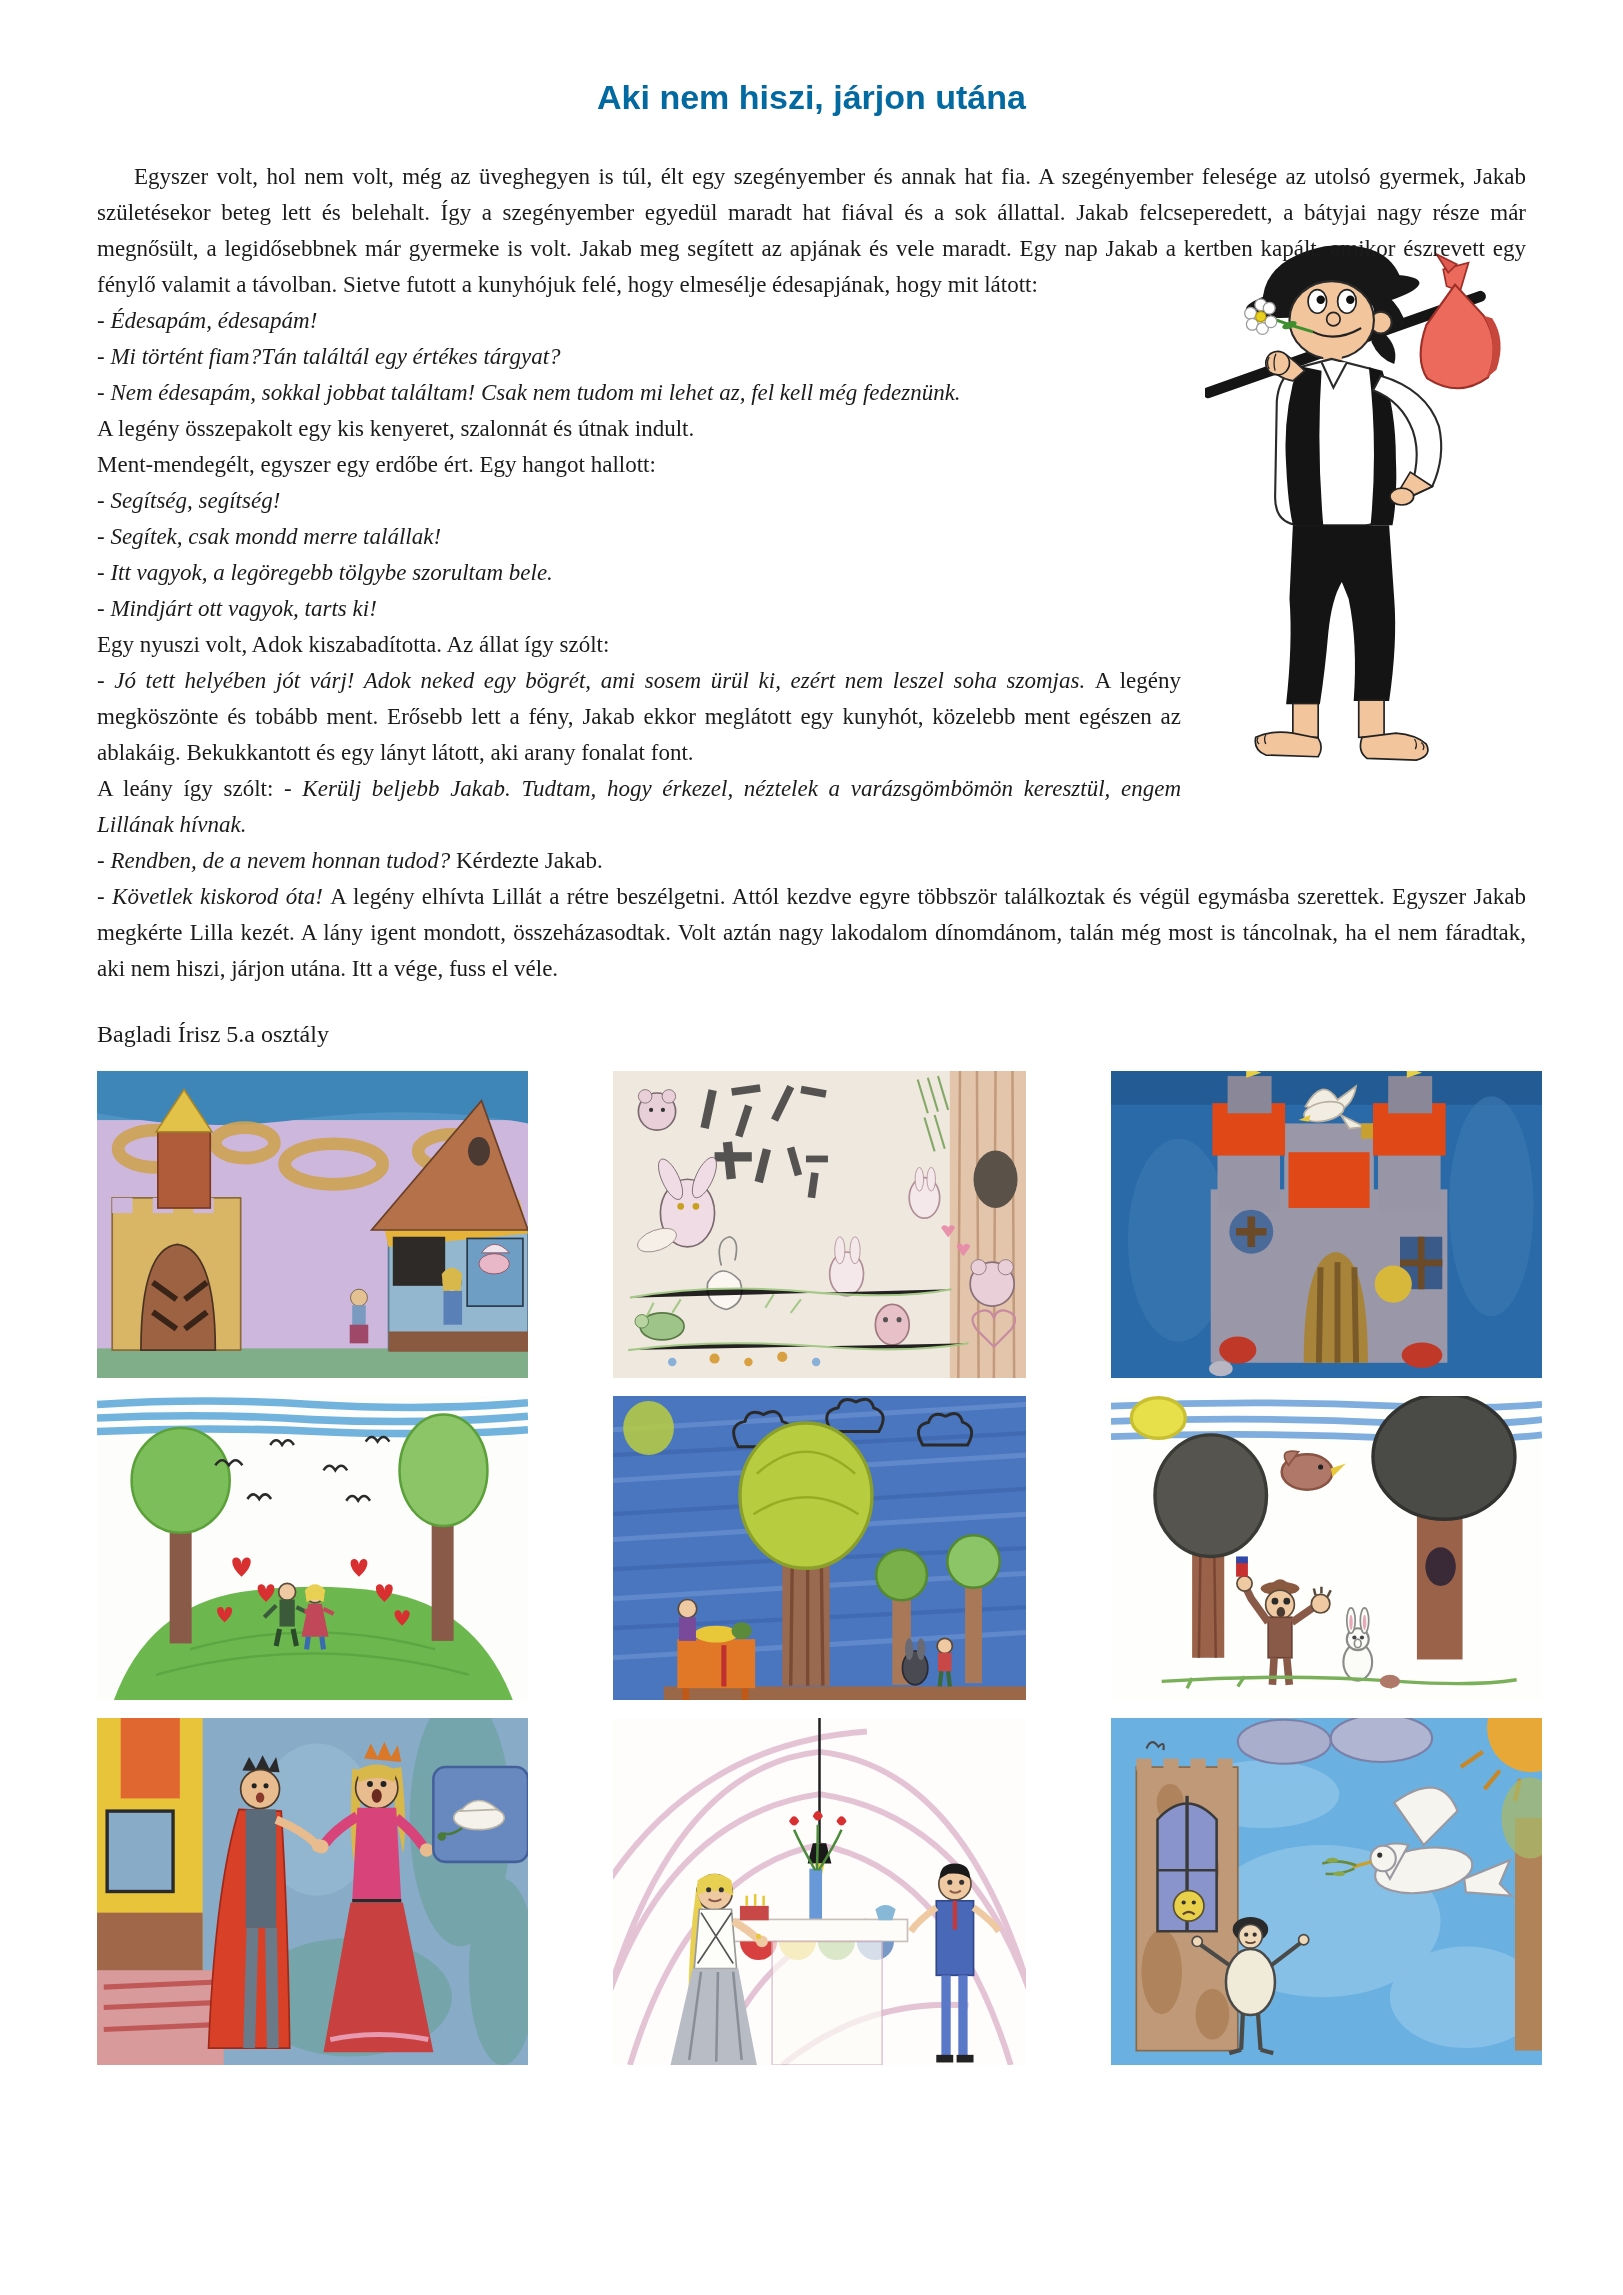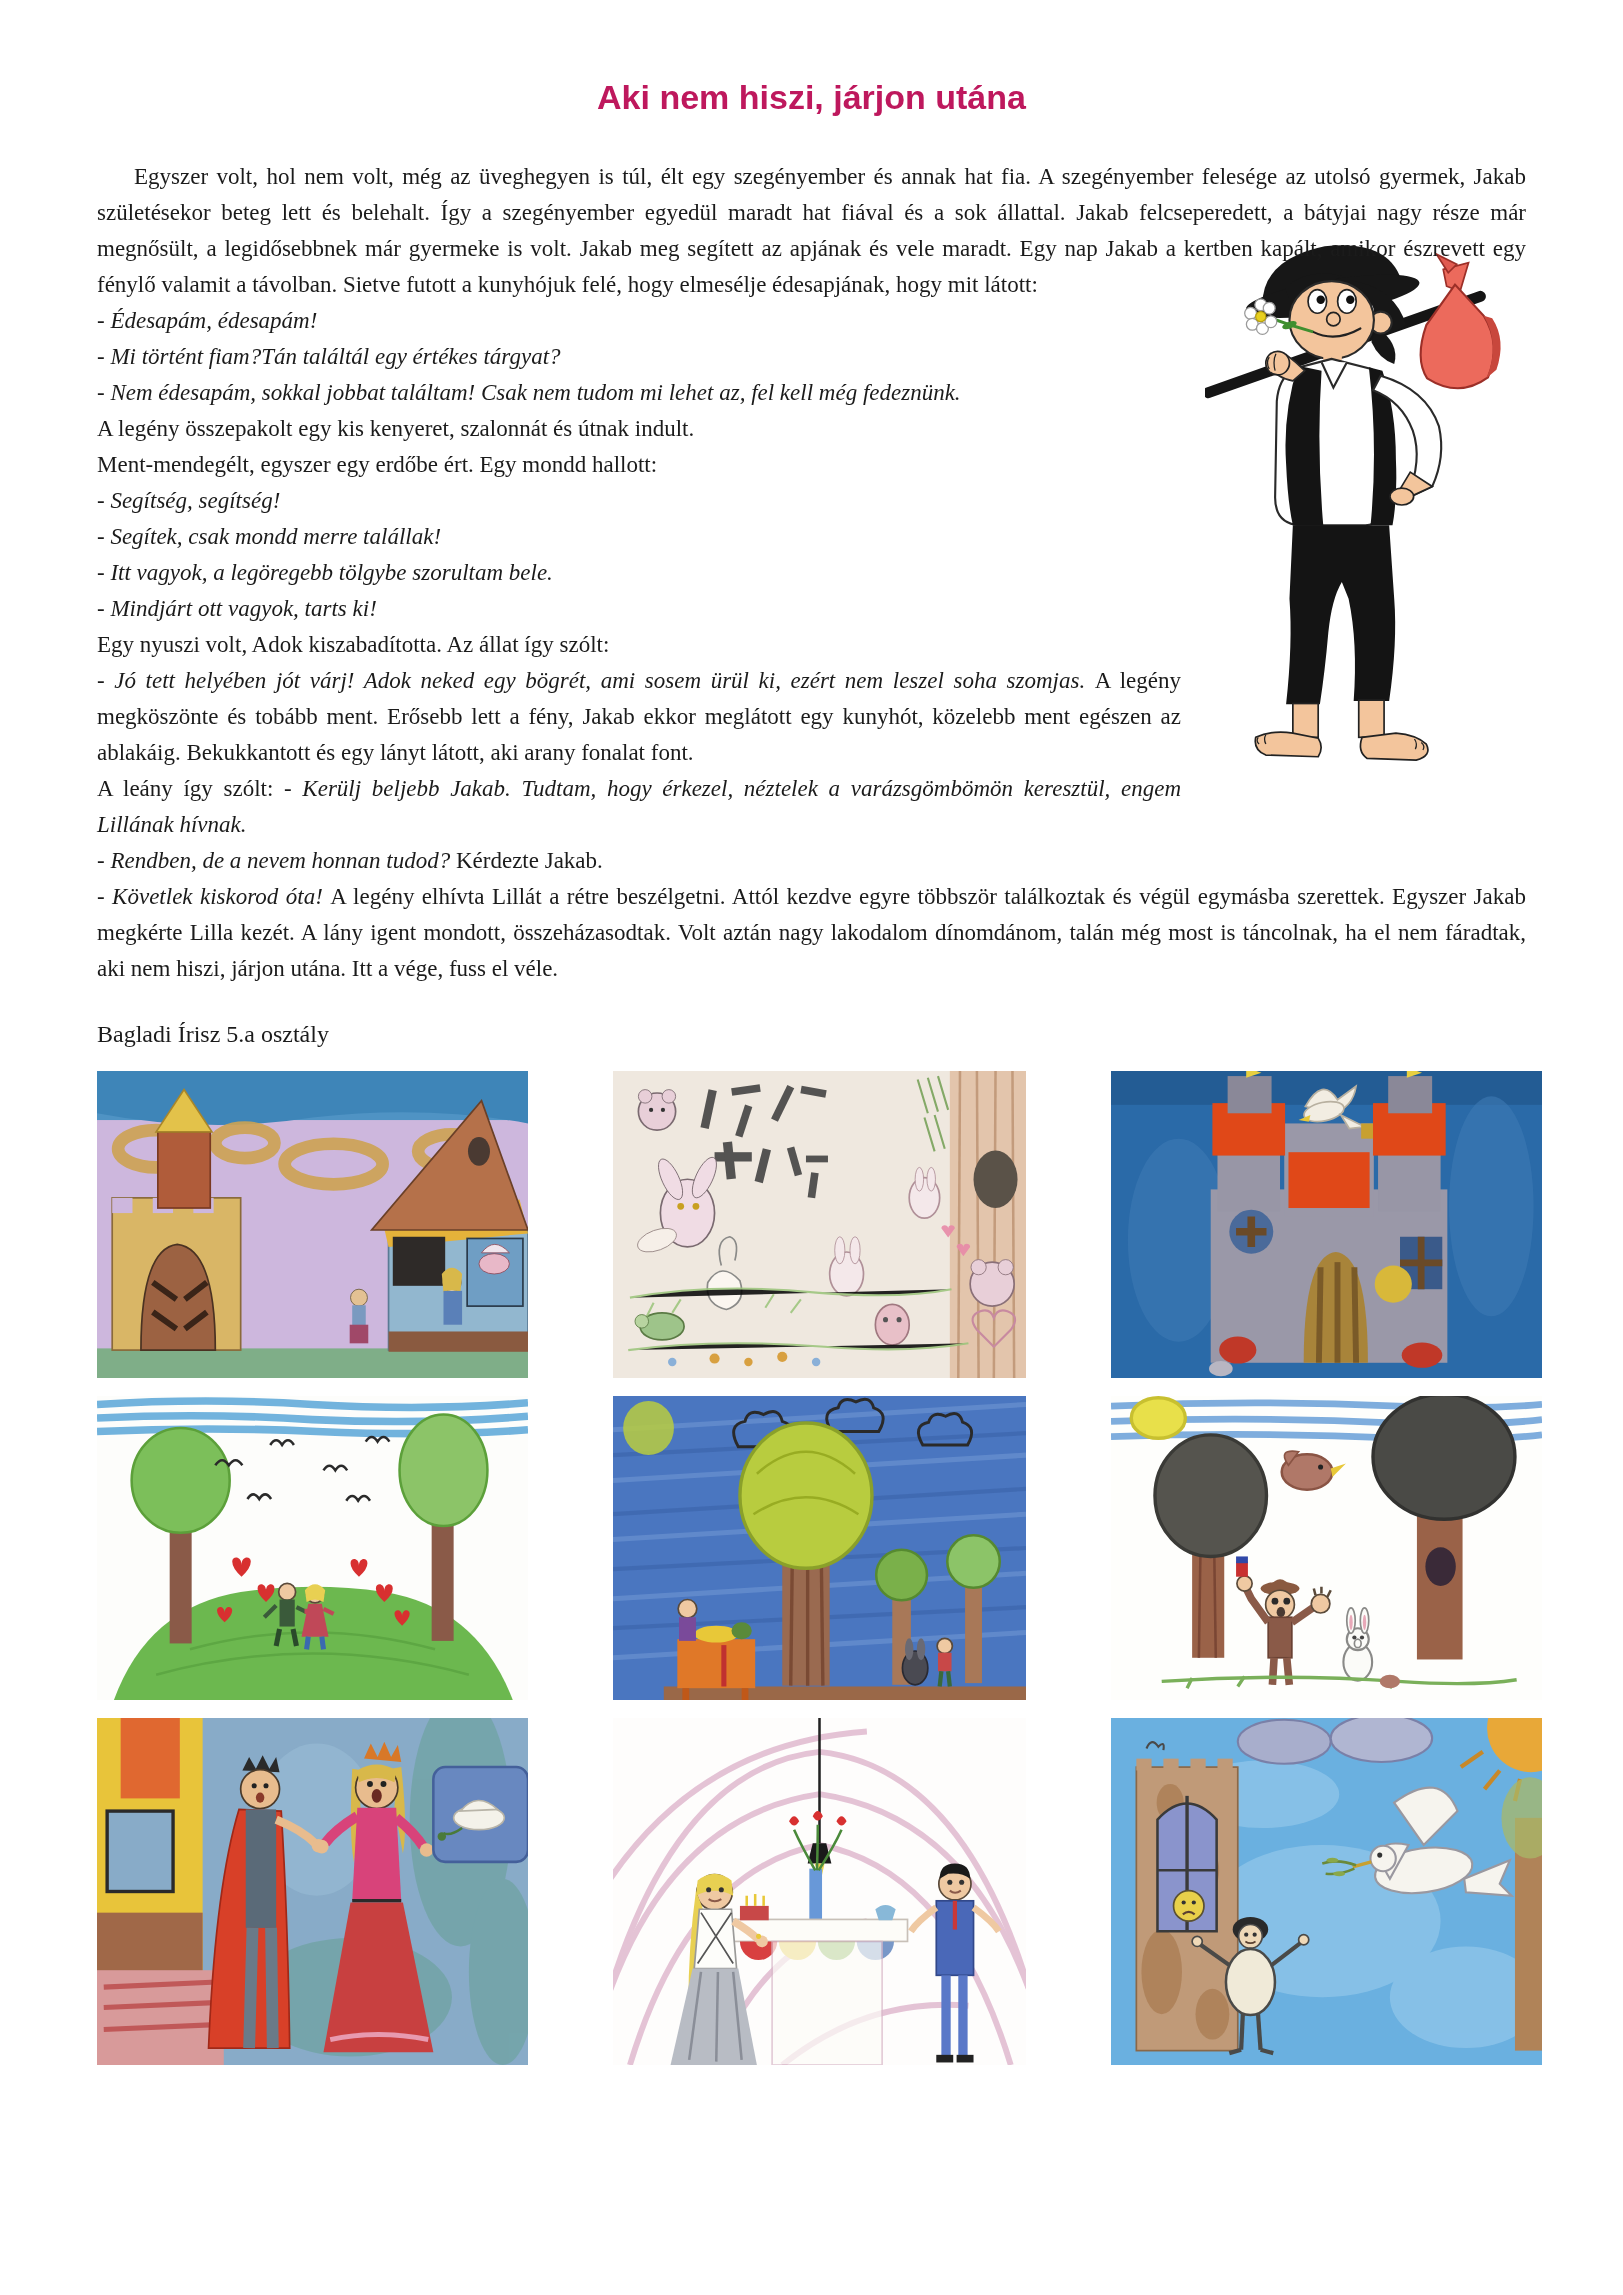--- a/index.html
+++ b/index.html
@@ -1,20 +1,20 @@
 <!DOCTYPE html>
 <html style="font-size:13.5px"><head>
 <meta charset="utf-8">
 <style>
   html,body{margin:0;padding:0;background:#e8e8e8;}
   .page{position:relative;width:1623px;height:2295px;background:#ffffff;margin:0 auto;overflow:hidden;
         font-family:"Liberation Serif","DejaVu Serif",serif;color:#1b1b1b;}
   .page-title{margin:78px 97px 0 97px;text-align:center;
         font-family:"Liberation Sans","DejaVu Sans",sans-serif;font-weight:700;
-        font-size:34px;color:#be185d;}
+        font-size:34px;color:#0369a1;}
   .story{margin:42px 97px 0 97px;font-size:23px;line-height:36px;text-align:left;}
   .story p{margin:0;padding:0;}
   .story p.justify{text-align:justify;}
   .story p.indent{text-indent:37px;}
   .story .it{font-style:italic;}
   .illustration-float{float:right;width:321px;height:541px;margin:-59px 0 5px 24px;}
   .byline{margin:32px 97px 0 97px;font-size:24px;line-height:30px;}
   .gallery{margin:22px 97px 0 97px;display:grid;
         grid-template-columns:431px 413px 431px;grid-template-rows:307px 304px 347px;
         gap:18px 85px;}
@@ -100,21 +100,21 @@
         <path d="M186,584 Q180,601 192,609 L250,611 Q269,606 262,592 Q250,581 226,579 Z" fill="#f3c59c" stroke="#222" stroke-width="2"></path>
         <path d="M256,590 Q261,594 258,599 M248,586 Q252,592 249,598" fill="none" stroke="#222" stroke-width="1.5"></path>
       </svg>
     </div>
 
     <div id="story-rest">
         <p class=""><span class="it">- Édesapám, édesapám!</span></p>
         <p class=""><span class="it">- Mi történt fiam?Tán találtál egy értékes tárgyat?</span></p>
         <p class=""><span class="it">- Nem édesapám, sokkal jobbat találtam! Csak nem tudom mi lehet az, fel kell még fedeznünk.</span></p>
         <p class=""><span>A legény összepakolt egy kis kenyeret, szalonnát és útnak indult.</span></p>
-        <p class=""><span>Ment-mendegélt, egyszer egy erdőbe ért. Egy mondd hallott:</span></p>
+        <p class=""><span>Ment-mendegélt, egyszer egy erdőbe ért. Egy hangot hallott:</span></p>
         <p class=""><span class="it">- Segítség, segítség!</span></p>
         <p class=""><span class="it">- Segítek, csak mondd merre talállak!</span></p>
         <p class=""><span class="it">- Itt vagyok, a legöregebb tölgybe szorultam bele.</span></p>
         <p class=""><span class="it">- Mindjárt ott vagyok, tarts ki!</span></p>
         <p class=""><span>Egy nyuszi volt, Adok kiszabadította. Az állat így szólt:</span></p>
         <p class="justify "><span class="it">- Jó tett helyében jót várj! Adok neked egy bögrét, ami sosem ürül ki, ezért nem leszel soha szomjas. </span><span>A legény megköszönte és tobább ment. Erősebb lett a fény, Jakab ekkor meglátott egy kunyhót, közelebb ment egészen az ablakáig. Bekukkantott és egy lányt látott, aki arany fonalat font.</span></p>
         <p class="justify "><span>A leány így szólt: </span><span class="it">- Kerülj beljebb Jakab. Tudtam, hogy érkezel, néztelek a varázsgömbömön keresztül, engem Lillának hívnak.</span></p>
         <p class=""><span class="it">- Rendben, de a nevem honnan tudod? </span><span>Kérdezte Jakab.</span></p>
         <p class="justify "><span class="it">- Követlek kiskorod óta! </span><span>A legény elhívta Lillát a rétre beszélgetni. Attól kezdve egyre többször találkoztak és végül egymásba szerettek. Egyszer Jakab megkérte Lilla kezét. A lány igent mondott, összeházasodtak. Volt aztán nagy lakodalom dínomdánom, talán még most is táncolnak, ha el nem fáradtak, aki nem hiszi, járjon utána. Itt a vége, fuss el véle.</span></p>
       </div>

